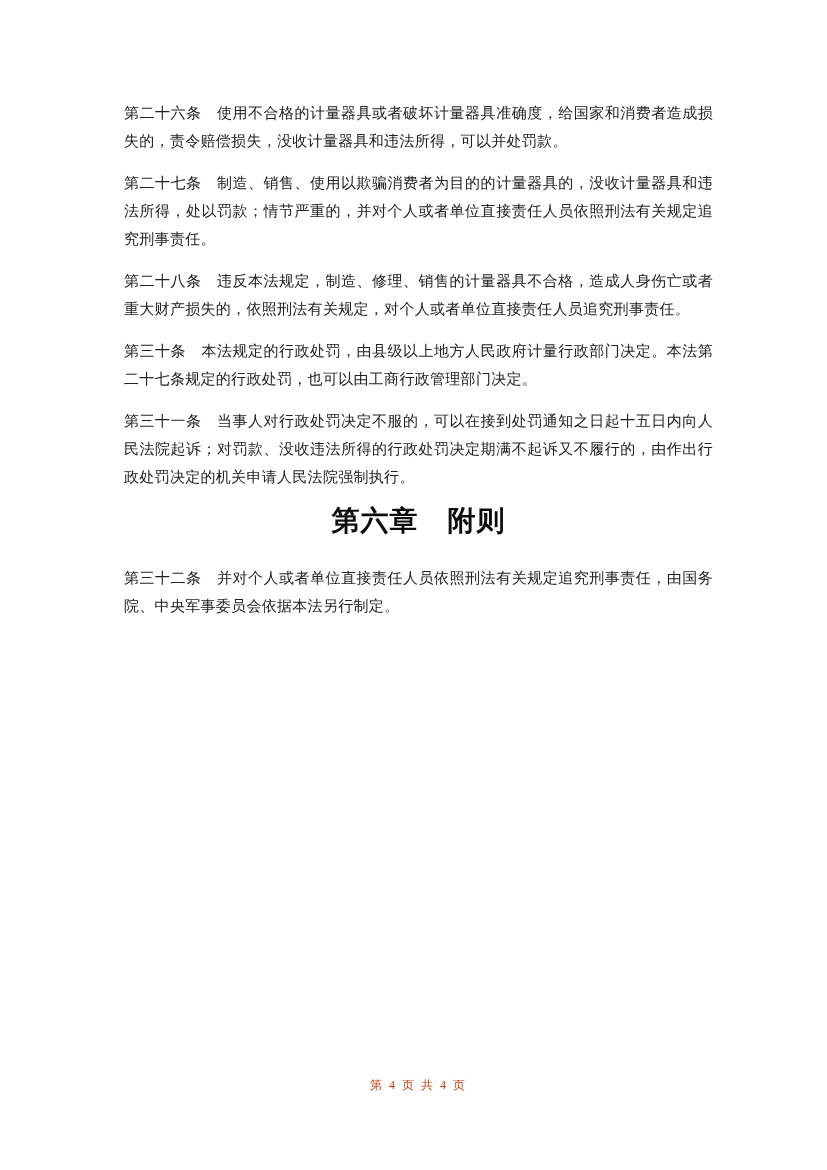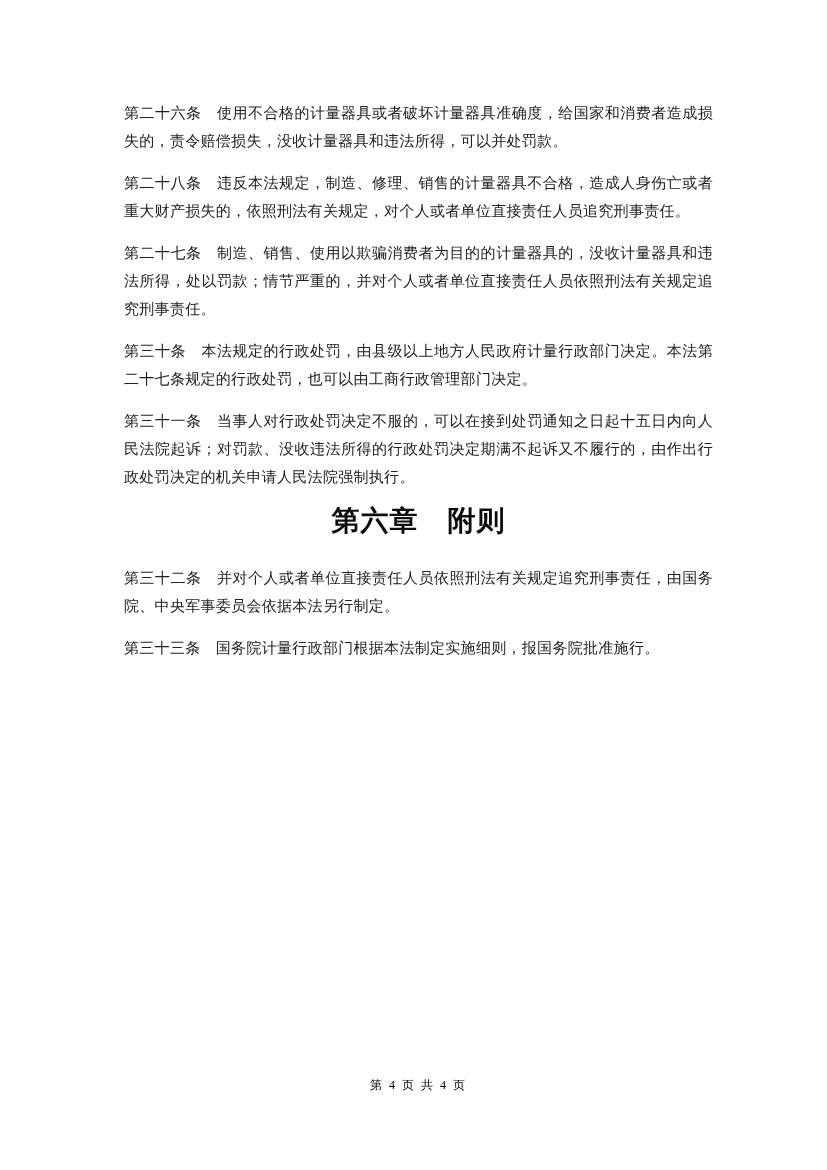--- a/index.html
+++ b/index.html
@@ -51,37 +51,36 @@
   }
 
   .page-footer {
     position: absolute;
     left: 124px;
     top: 1077px;
     width: 589px;
     text-align: center;
     font-size: 12px;
     line-height: 16px;
-    color: #000000;
+    color: #c2410c;
     letter-spacing: 2px;
   }
 </style>
 </head>
 <body>
 
 <div class="page">
 
   <div class="doc-content">
     <p class="article">第二十六条　使用不合格的计量器具或者破坏计量器具准确度，给国家和消费者造成损失的，责令赔偿损失，没收计量器具和违法所得，可以并处罚款。</p>
+    <p class="article">第二十七条　制造、销售、使用以欺骗消费者为目的的计量器具的，没收计量器具和违法所得，处以罚款；情节严重的，并对个人或者单位直接责任人员依照刑法有关规定追究刑事责任。</p>
     <p class="article">第二十八条　违反本法规定，制造、修理、销售的计量器具不合格，造成人身伤亡或者重大财产损失的，依照刑法有关规定，对个人或者单位直接责任人员追究刑事责任。</p>
-    <p class="article">第二十七条　制造、销售、使用以欺骗消费者为目的的计量器具的，没收计量器具和违法所得，处以罚款；情节严重的，并对个人或者单位直接责任人员依照刑法有关规定追究刑事责任。</p>
     <p class="article">第三十条　本法规定的行政处罚，由县级以上地方人民政府计量行政部门决定。本法第二十七条规定的行政处罚，也可以由工商行政管理部门决定。</p>
     <p class="article">第三十一条　当事人对行政处罚决定不服的，可以在接到处罚通知之日起十五日内向人民法院起诉；对罚款、没收违法所得的行政处罚决定期满不起诉又不履行的，由作出行政处罚决定的机关申请人民法院强制执行。</p>
 
     <h2 class="chapter-heading">第六章　附则</h2>
 
     <p class="article">第三十二条　并对个人或者单位直接责任人员依照刑法有关规定追究刑事责任，由国务院、中央军事委员会依据本法另行制定。</p>
-    <p class="article">第三十三条　国务院计量行政部门根据本法制定实施细则，报国务院批准施行。</p>
   </div>
 
   <div class="page-footer">第 4 页 共 4 页</div>
 
 </div>
 
 </body></html>

